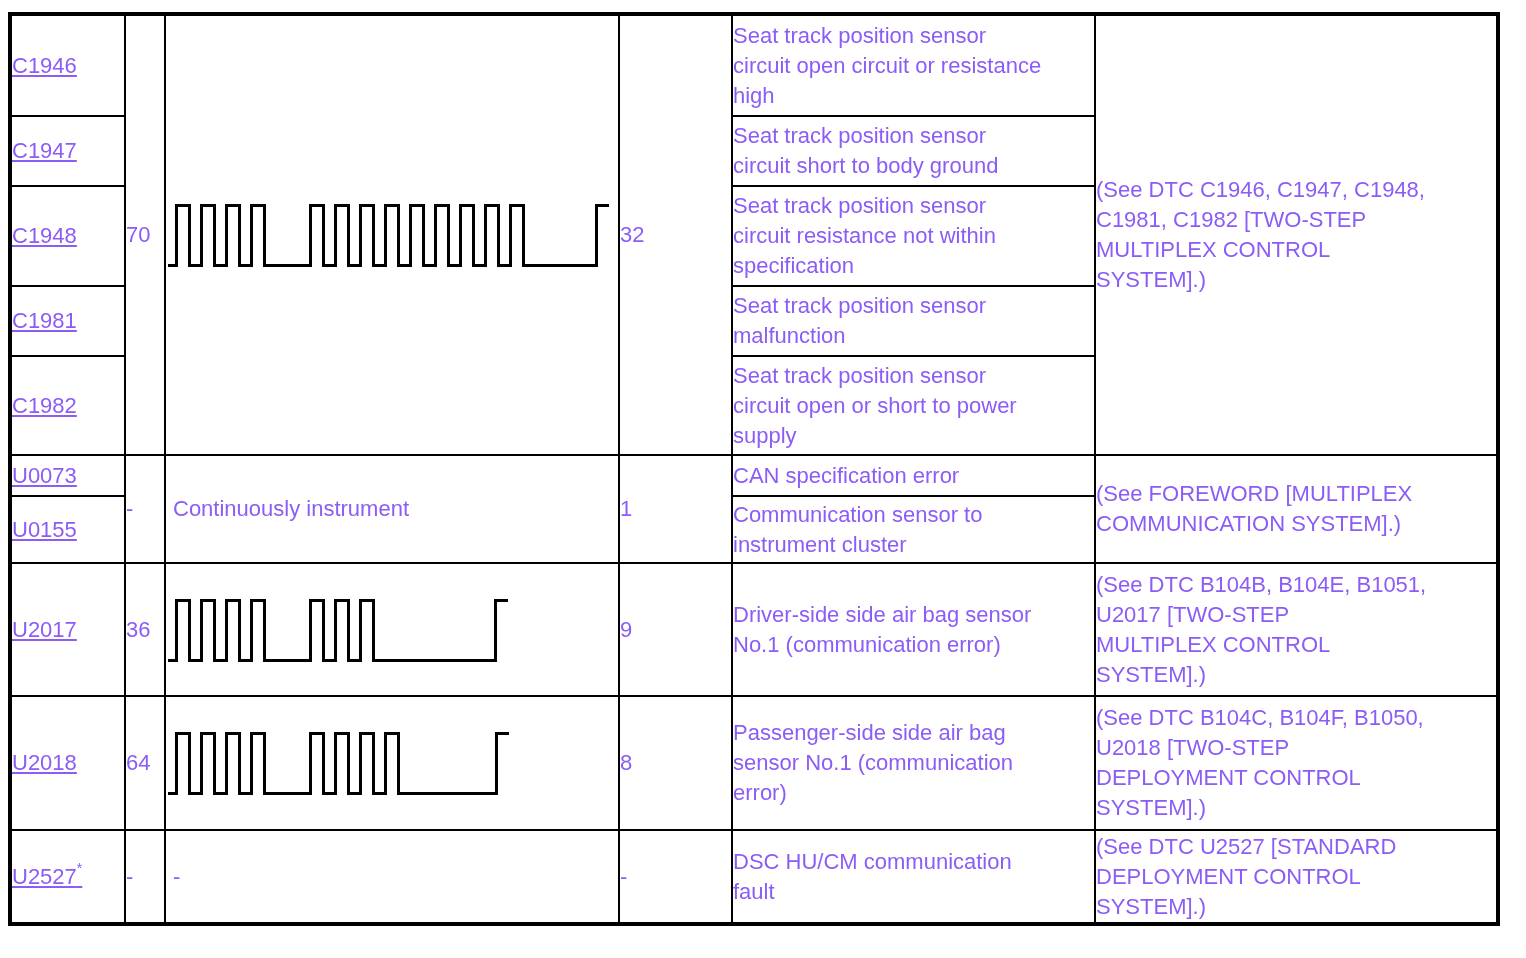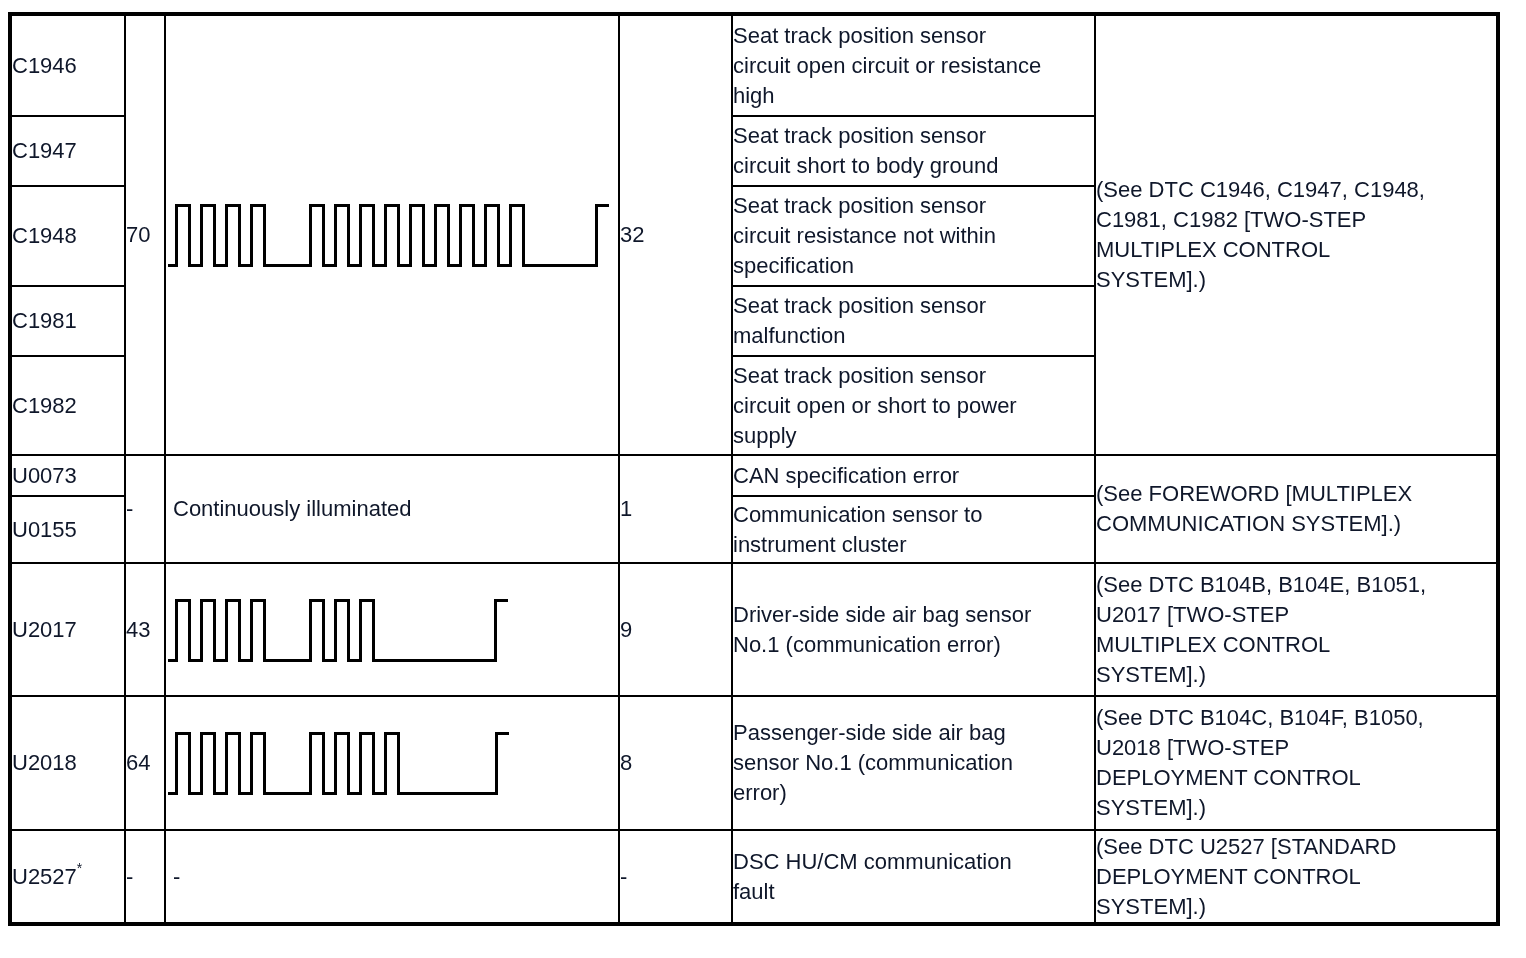--- a/index.html
+++ b/index.html
@@ -24,26 +24,26 @@
     left: 8px;
     top: 12px;
     border-collapse: collapse;
     table-layout: fixed;
     border: 4px solid #000000;
   }
   table.dtc-table td {
     border: 2px solid #000000;
     font-size: 22px;
     line-height: 30px;
-    color: #0f172a;
+    color: #8b5cf6;
     vertical-align: middle;
     padding: 0;
     overflow: hidden;
   }
-  td.c1 { padding-left: 6px; }
+  td.c1 { padding-left: 6px; text-decoration: underline; }
   td.c2 { padding-left: 5px; }
   td.c3 { padding-left: 0; }
   td.c3.textcell { padding-left: 7px; }
   td.c4 { padding-left: 5px; }
   td.c5 { padding-left: 7px; padding-right: 2px; white-space: pre-line; }
   td.c6 { padding-left: 7px; padding-right: 2px; white-space: pre-line; }
   svg.waveform { display: block; }
   sup.note-star {
     font-size: 14px;
     line-height: 0;
@@ -101,35 +101,35 @@
     <tr style="height:99px">
       <td class="c1">C1982</td>
       <td class="c5">Seat track position sensor
 circuit open or short to power
 supply</td>
     </tr>
 
     <tr style="height:41px">
       <td class="c1">U0073</td>
       <td class="c2" rowspan="2">-</td>
-      <td class="c3 textcell" rowspan="2">Continuously illuminated</td>
+      <td class="c3 textcell" rowspan="2">Continuously instrument</td>
       <td class="c4" rowspan="2">1</td>
       <td class="c5">CAN specification error</td>
       <td class="c6" rowspan="2">(See FOREWORD [MULTIPLEX
 COMMUNICATION SYSTEM].)</td>
     </tr>
     <tr style="height:67px">
       <td class="c1">U0155</td>
       <td class="c5">Communication sensor to
 instrument cluster</td>
     </tr>
 
     <tr style="height:133px">
       <td class="c1">U2017</td>
-      <td class="c2">43</td>
+      <td class="c2">36</td>
       <td class="c3">
         <svg class="waveform" width="450" height="68" viewBox="0 0 450 68">
               <path d="M 2 64 H 10 V 4 H 23 V 64 H 35 V 4 H 48 V 64 H 60 V 4 H 73 V 64 H 85 V 4 H 98 V 64 H 144 V 4 H 157 V 64 H 169 V 4 H 182 V 64 H 194 V 4 H 207 V 64 H 329 V 4 H 342" fill="none" stroke="#000000" stroke-width="3" shape-rendering="crispEdges"></path>
             </svg>
       </td>
       <td class="c4">9</td>
       <td class="c5">Driver-side side air bag sensor
 No.1 (communication error)</td>
       <td class="c6">(See DTC B104B, B104E, B1051,
 U2017 [TWO-STEP

